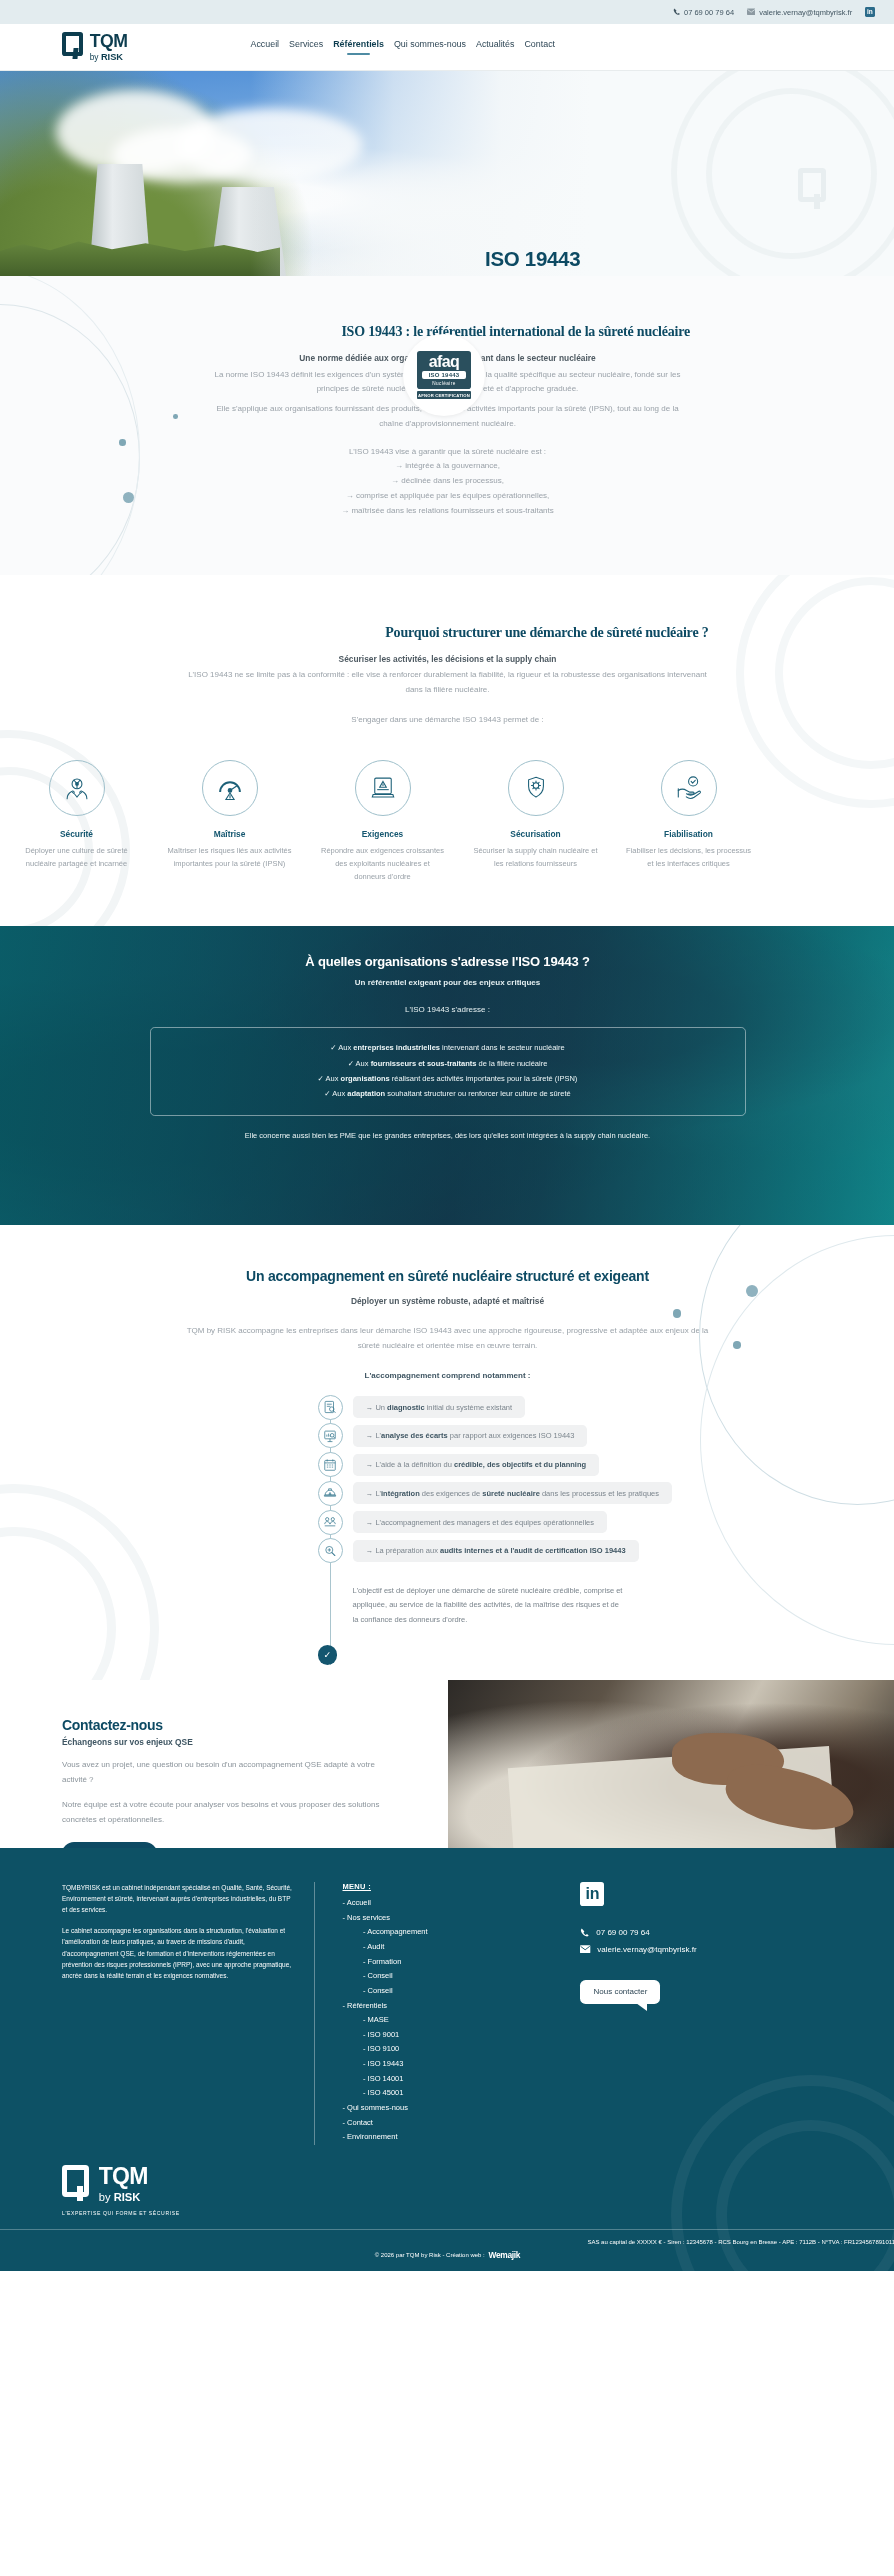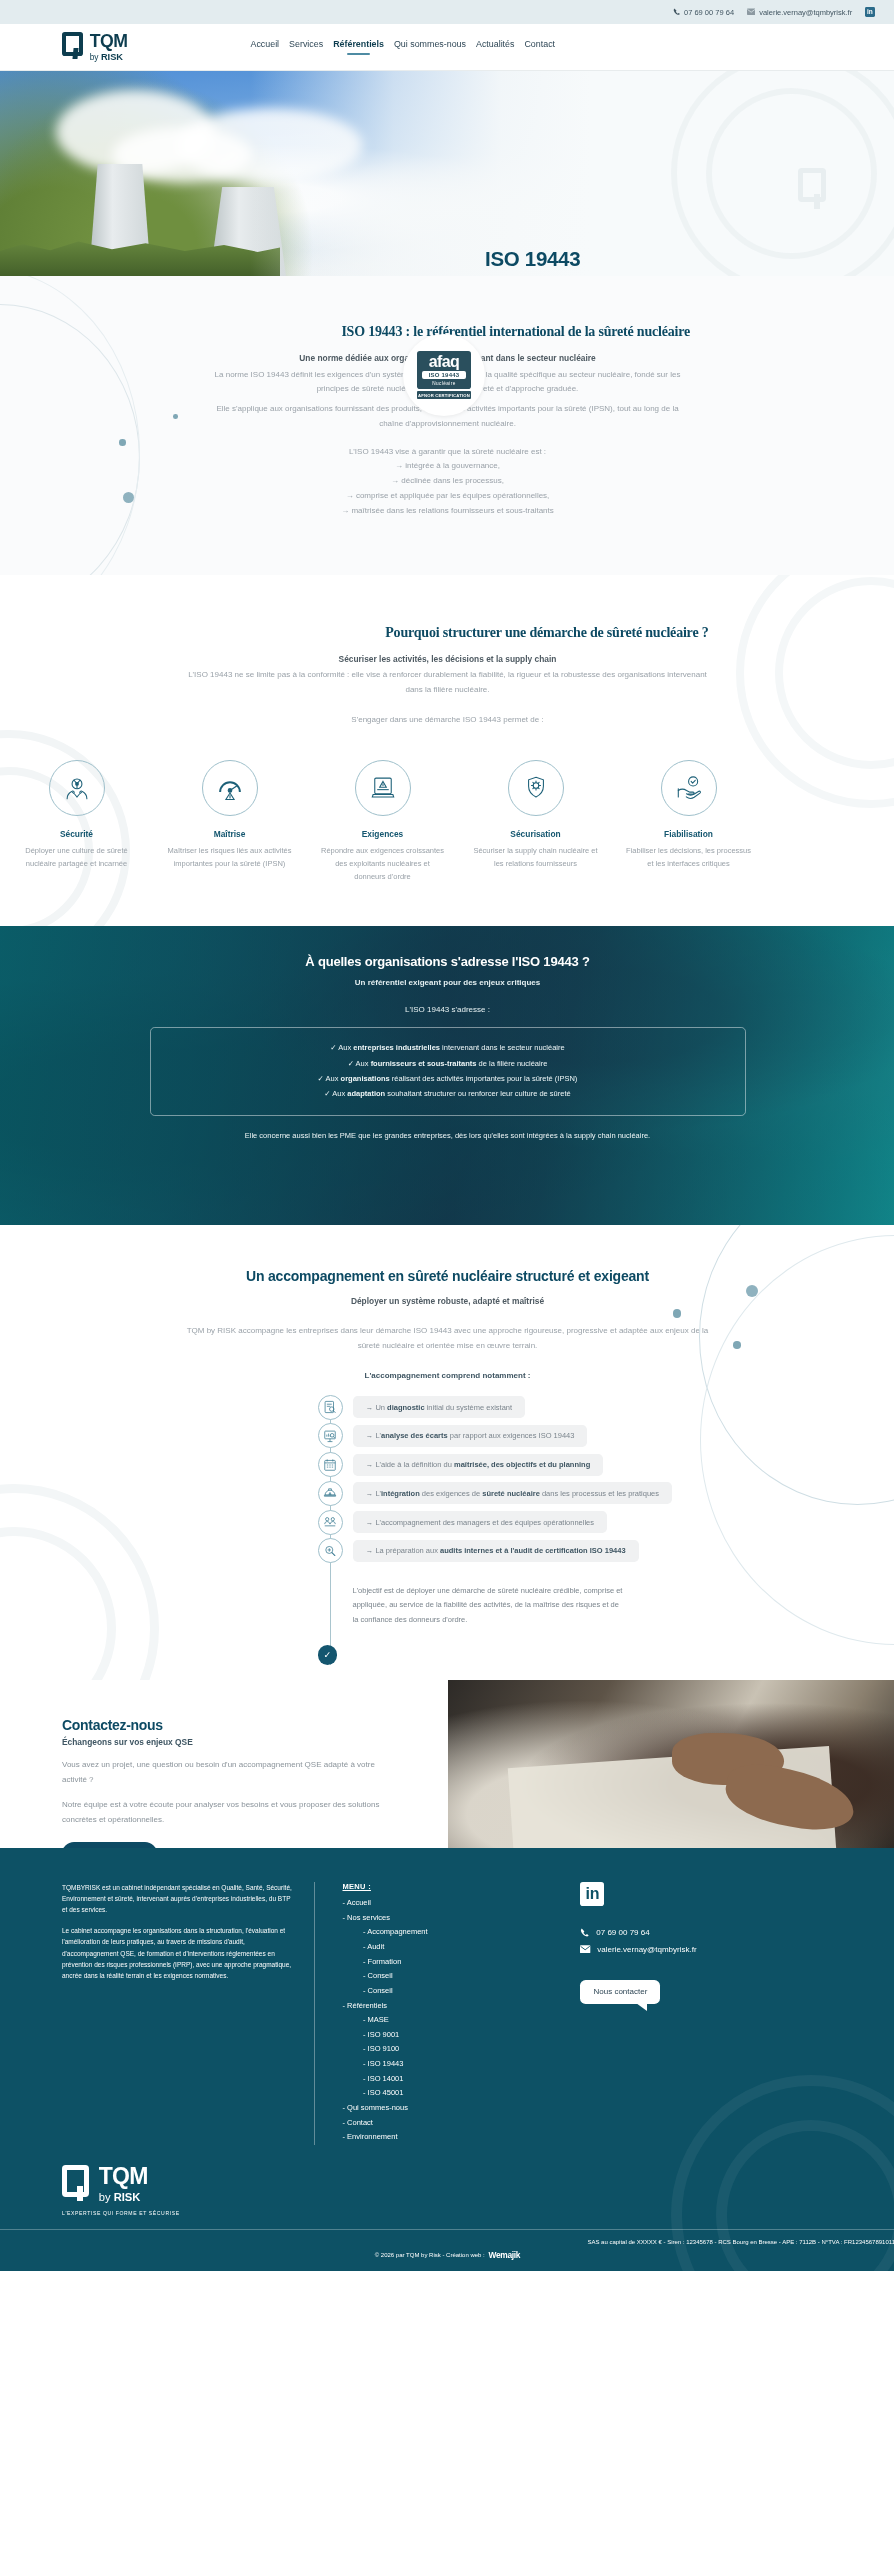--- a/index.html
+++ b/index.html
@@ -494,21 +494,21 @@
       </div>
       <div class="step">
         <div class="ic">
           <svg width="14" height="14" viewBox="0 0 20 20" fill="none" stroke="#3a7a92" stroke-width="1.1">
               <rect x="2.5" y="3.5" width="15" height="14" rx="1"></rect>
               <path d="M2.5 7h15M6 2v3M14 2v3"></path>
               <path d="M5.5 10h2M9 10h2M12.5 10h2M5.5 13h2M9 13h2M12.5 13h2"></path>
             </svg>
         </div>
         <div class="pill">
-          <span>→ L'aide à la définition du </span><b>maîtrisée, des objectifs et du planning</b><span></span>
+          <span>→ L'aide à la définition du </span><b>crédible, des objectifs et du planning</b><span></span>
         </div>
       </div>
       <div class="step">
         <div class="ic">
           <svg width="14" height="14" viewBox="0 0 20 20" fill="none" stroke="#3a7a92" stroke-width="1.1">
               <path d="M3 13a7 7 0 0 1 14 0z"></path>
               <path d="M2 13h16v1.6H2z"></path>
               <path d="M8 6.2V4h4v2.2"></path>
               <path d="M10 9.2 8.4 12h3.2z"></path>
             </svg>

